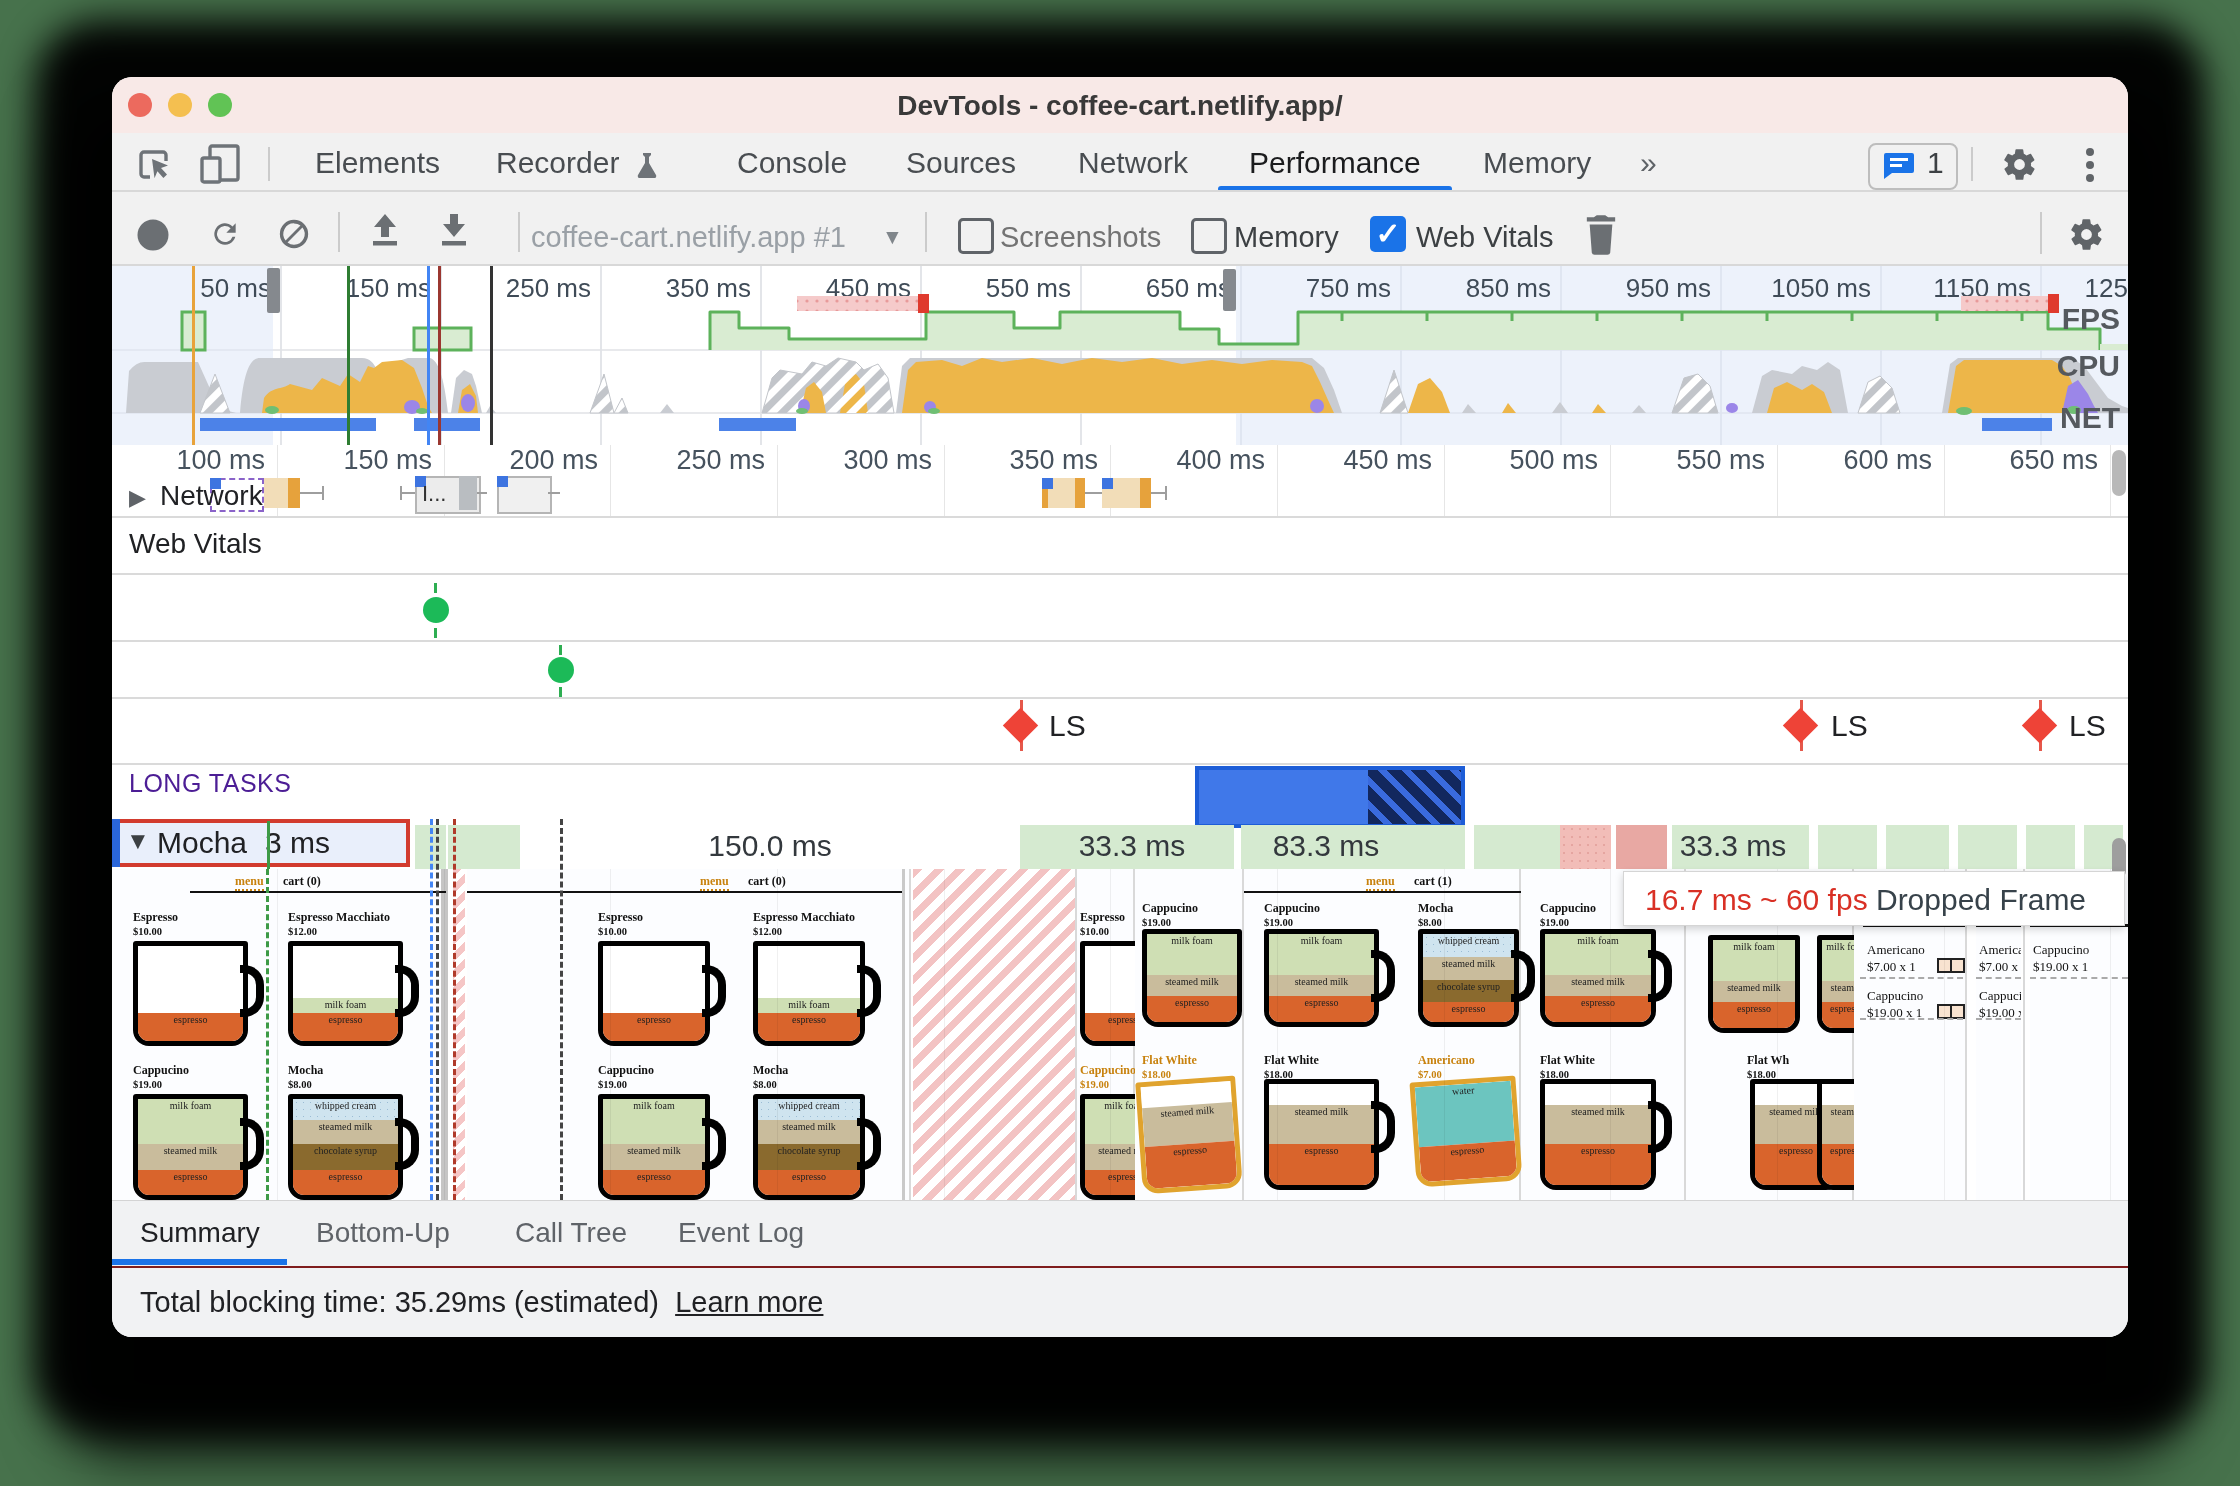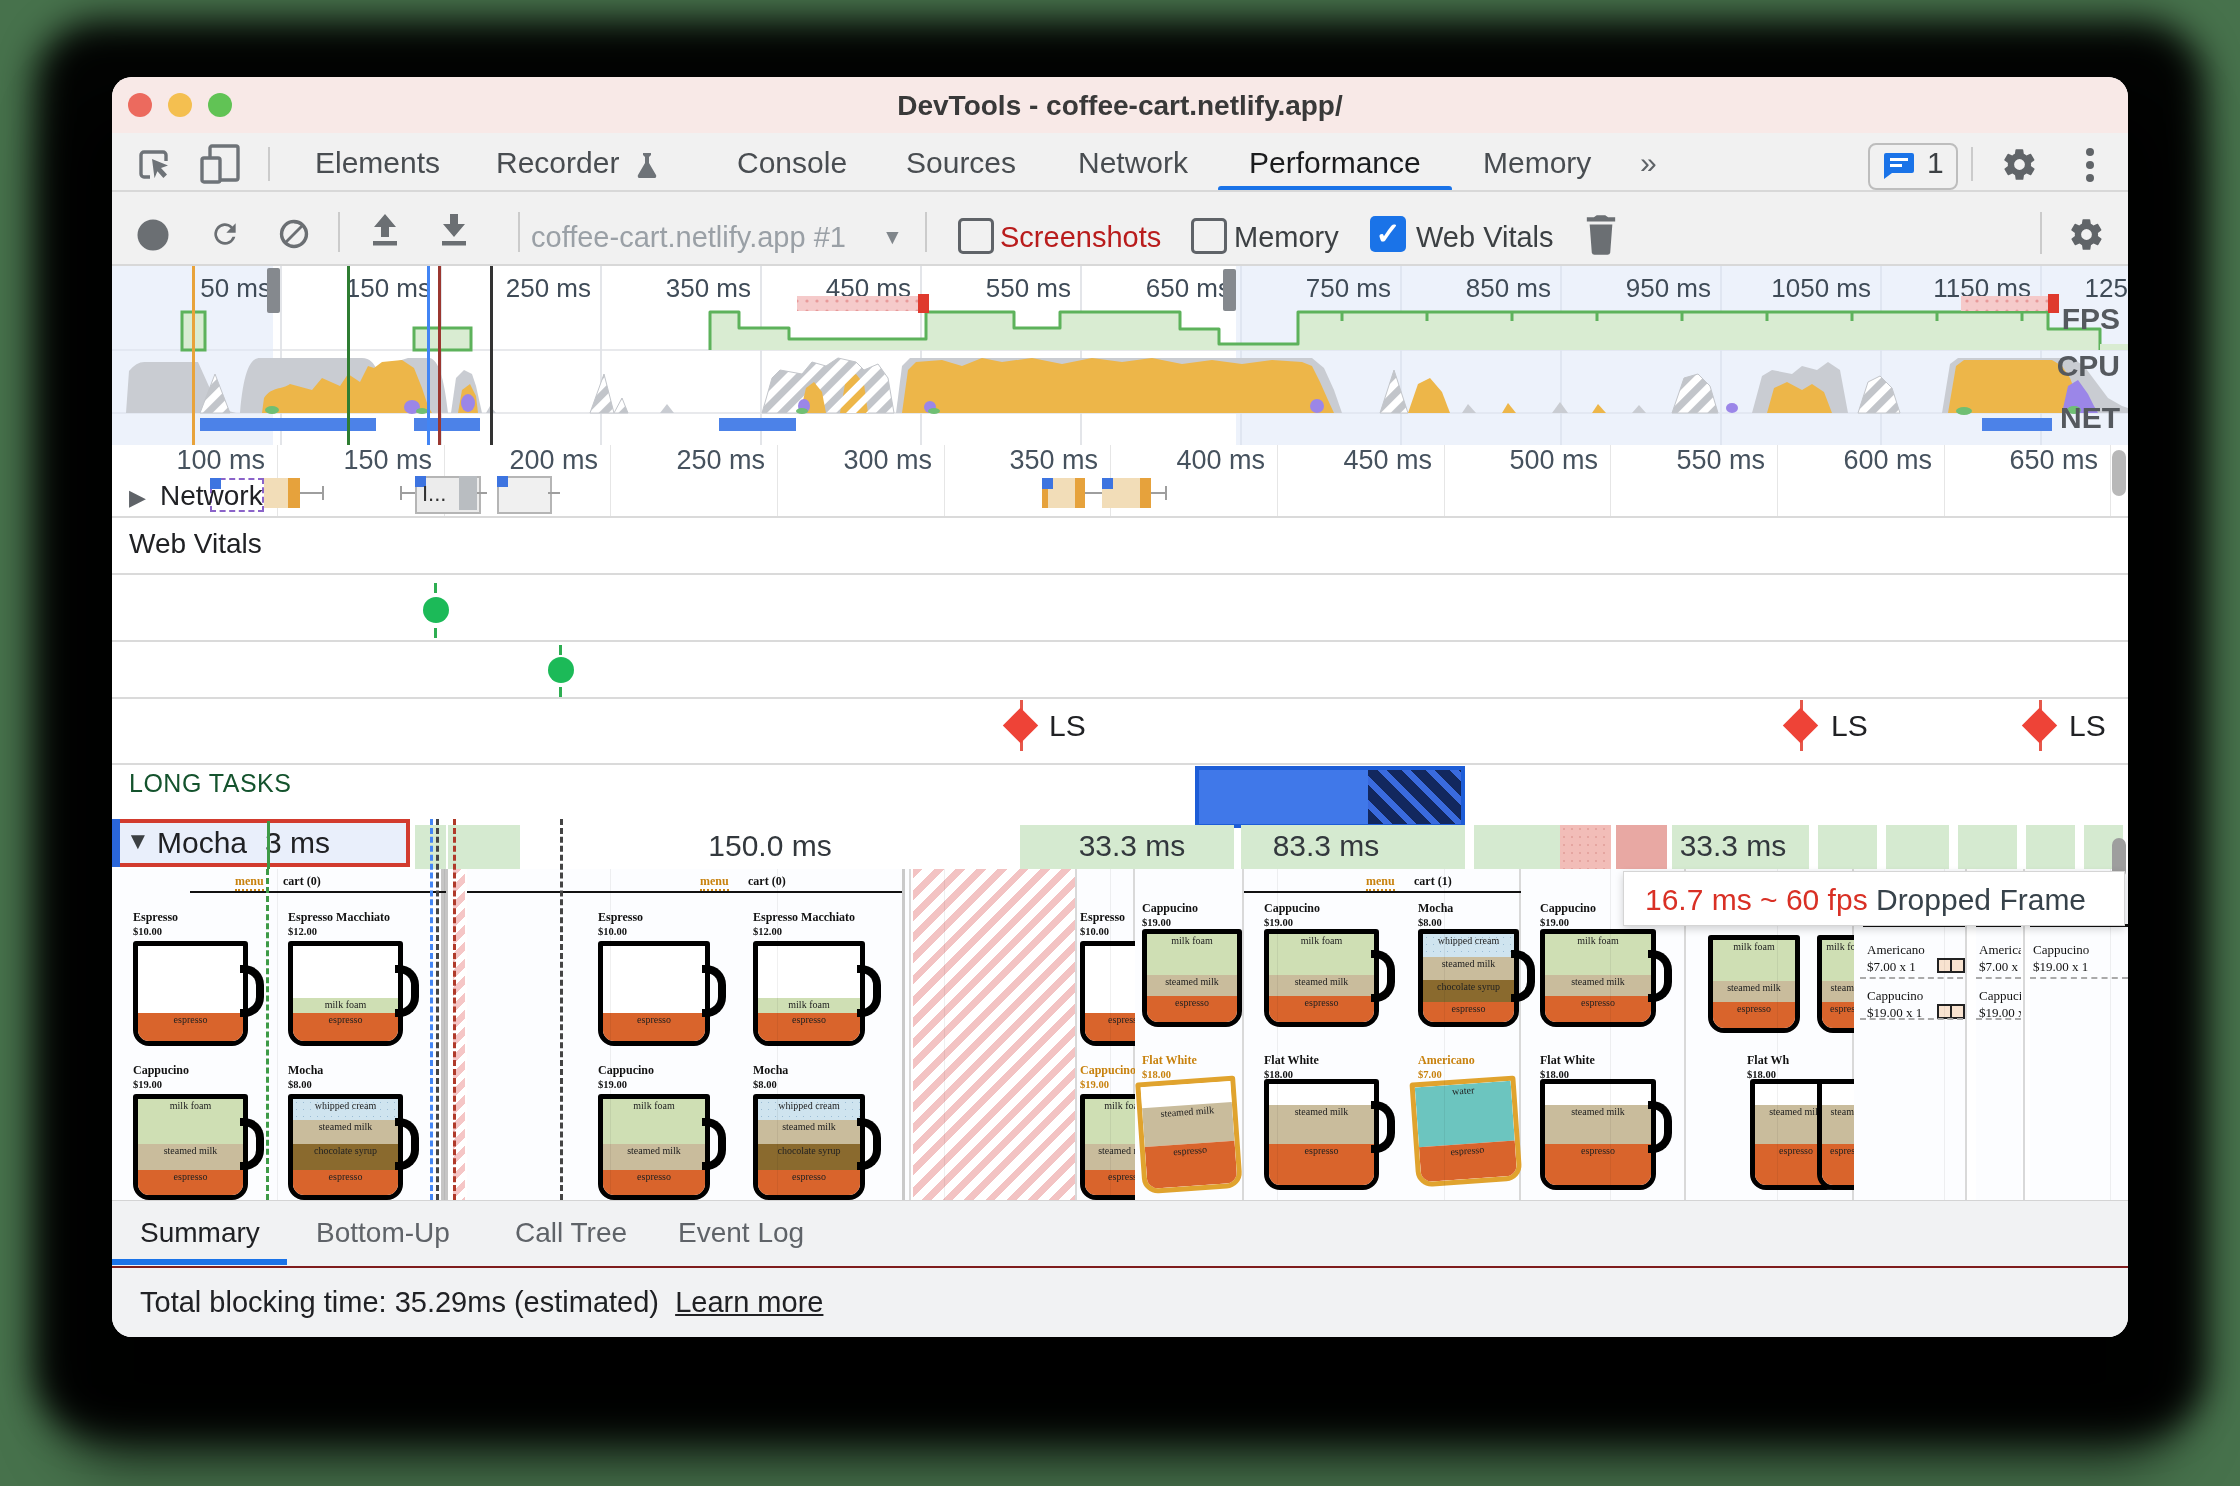--- a/index.html
+++ b/index.html
@@ -121,21 +121,21 @@
     </svg>
     <svg class="abs" style="left:326px;top:79px;" width="32" height="36" viewBox="0 0 32 36">
       <path d="M16 25 l11 -13 h-7 v-10 h-8 v10 h-7 z" fill="#6b6f73"></path>
       <rect x="4" y="29" width="24" height="4.5" fill="#6b6f73"></rect>
     </svg>
     <div class="vsep" style="left:406px;top:79px;height:40px;"></div>
     <span class="abs" style="left:419px;top:88px;font-size:29px;color:#9aa0a6;">coffee-cart.netlify.app #1</span>
     <span class="abs" style="left:770px;top:92px;font-size:21px;color:#80868b;">▼</span>
     <div class="vsep" style="left:813px;top:79px;height:40px;"></div>
     <div class="cb" style="left:846px;top:85px;"></div>
-    <span class="abs" style="left:888px;top:88px;font-size:29px;color:#b91c1c;">Screenshots</span>
+    <span class="abs" style="left:888px;top:88px;font-size:29px;color:#737373;">Screenshots</span>
     <div class="cb" style="left:1079px;top:85px;"></div>
     <span class="abs" style="left:1122px;top:88px;font-size:29px;color:#3c4043;">Memory</span>
     <div class="cbc" style="left:1258px;top:83px;">✓</div>
     <span class="abs" style="left:1304px;top:88px;font-size:29px;color:#3c4043;">Web Vitals</span>
 
     <svg class="abs" style="left:1472px;top:82px;" width="34" height="40" viewBox="0 0 24 28">
       <path fill="#6b6f73" d="M7 1.5 L9 0 h6 l2 1.5 h5 v3 H2 v-3 z"></path>
       <path fill="#6b6f73" d="M4 6.5 h16 l-1.5 20 a2 2 0 0 1 -2 1.5 h-9 a2 2 0 0 1 -2 -1.5 z"></path>
     </svg>
     <div class="vsep" style="left:1928px;top:79px;height:42px;"></div>
@@ -375,21 +375,21 @@
 <div class="lsdiamond" style="left:896px;top:268px;"></div>
 <div class="abs" style="left:937px;top:264px;font-size:30px;color:#202124;">LS</div>
 <div class="abs" style="left:1688px;top:255px;width:3px;height:10px;background:#e5584b;"></div>
 <div class="abs" style="left:1688px;top:296px;width:3px;height:10px;background:#e5584b;"></div>
 <div class="lsdiamond" style="left:1676px;top:268px;"></div>
 <div class="abs" style="left:1719px;top:264px;font-size:30px;color:#202124;">LS</div>
 <div class="abs" style="left:1927px;top:255px;width:3px;height:10px;background:#e5584b;"></div>
 <div class="abs" style="left:1927px;top:296px;width:3px;height:10px;background:#e5584b;"></div>
 <div class="lsdiamond" style="left:1915px;top:268px;"></div>
 <div class="abs" style="left:1957px;top:264px;font-size:30px;color:#202124;">LS</div>
-<div class="abs" style="left:17px;top:324px;font-size:25px;color:#14532d;letter-spacing:0.5px;">LONG TASKS</div>
+<div class="abs" style="left:17px;top:324px;font-size:25px;color:#4c1d95;letter-spacing:0.5px;">LONG TASKS</div>
 <div class="abs" style="left:1083px;top:321px;width:262px;height:54px;border:4px solid #1d5dd7;background:#4078e9;">
         <div class="abs" style="left:169px;top:0;width:93px;height:54px;background:repeating-linear-gradient(45deg,#12275e 0 11px,#3a6ade 11px 17px);"></div>
       </div>
 <div class="frames-green" style="left:303px;width:31px;"></div>
 <div class="frames-green" style="left:336px;width:72px;"></div>
       <div class="frames-green" style="left:908px;width:214px;"></div>
       <div class="frames-green" style="left:1129px;width:224px;"></div>
       <div class="frames-green" style="left:1362px;width:86px;"></div>
       <div class="frames-green" style="left:1560px;width:137px;"></div>
       <div class="frames-green" style="left:1706px;width:59px;"></div>

